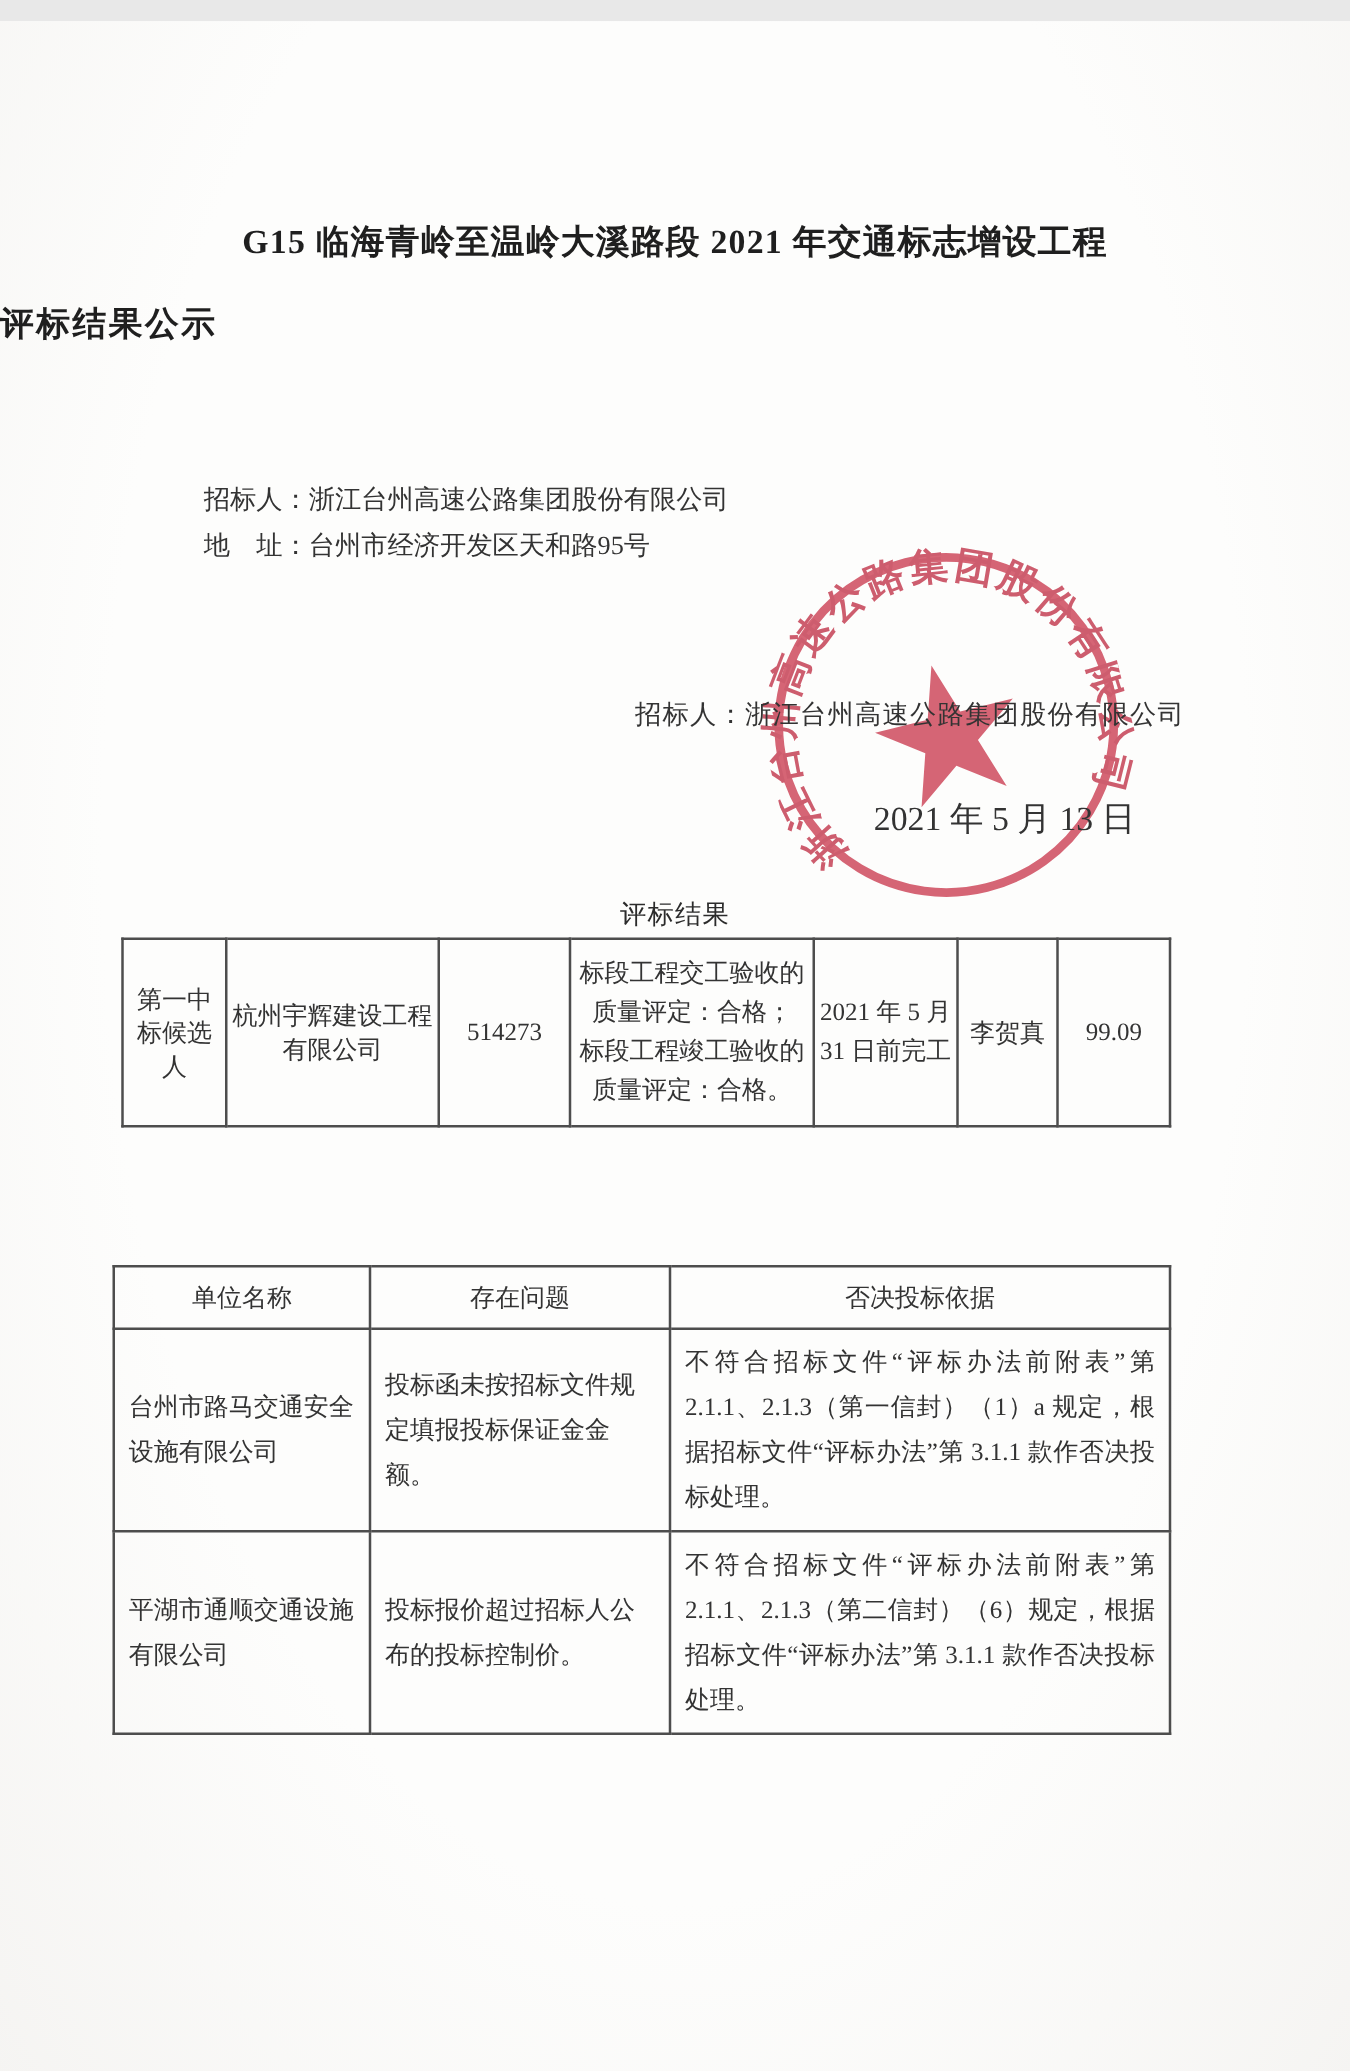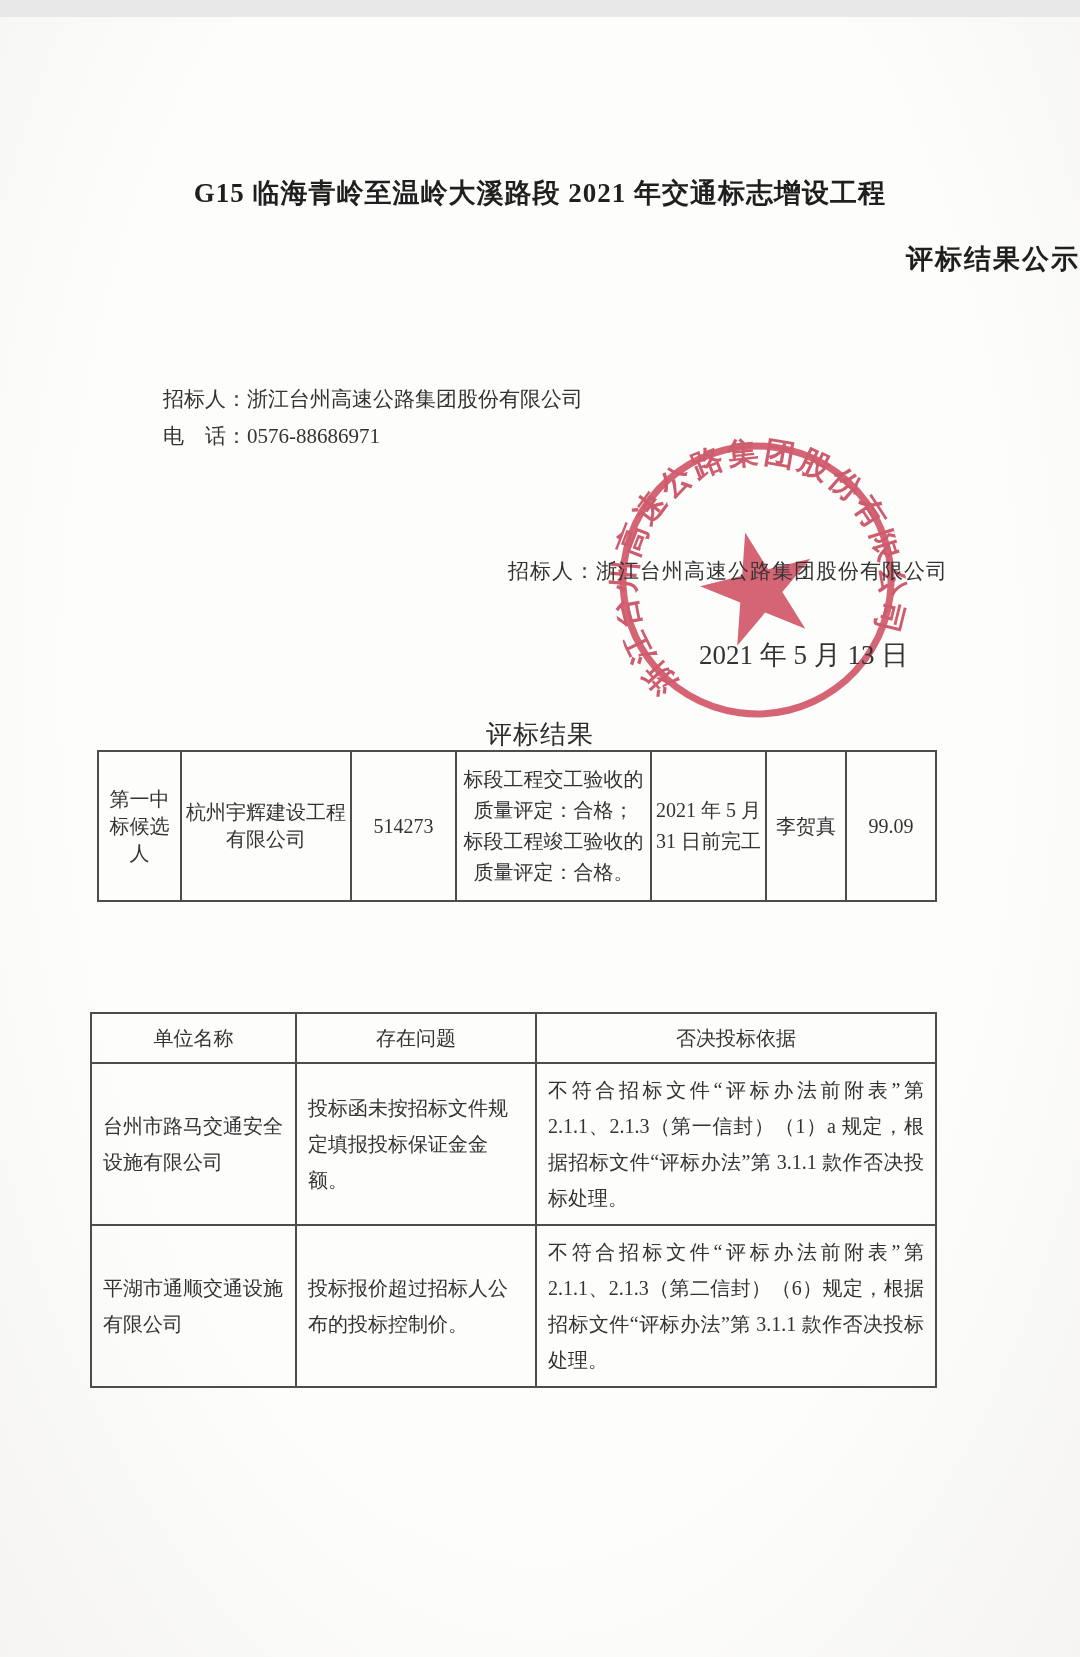--- a/index.html
+++ b/index.html
@@ -22,21 +22,21 @@
     top: 158px; left: 0; right: 0;
     text-align: center;
     font-size: 27px;
     font-weight: bold;
     letter-spacing: 1px;
     color: #1f1f1f;
   }
   .doc-subtitle {
     position: absolute;
     top: 224px; left: 0; right: 0;
-    text-align: right;
+    text-align: left;
     font-size: 27px;
     font-weight: bold;
     letter-spacing: 2px;
     color: #1f1f1f;
   }
 
   .intro {
     position: absolute;
     top: 283px; left: 122px; width: 832px;
     font-size: 21px;
@@ -76,21 +76,21 @@
     position: absolute;
     top: 620px; left: 699px;
     font-size: 27px;
     color: #333;
   }
 
   .tbl-caption {
     position: absolute;
     left: 0; right: 0;
     text-align: center;
-    font-size: 26px;
+    font-size: 21px;
     color: #2b2b2b;
     letter-spacing: 1px;
   }
   .cap-result { top: 700px; }
   .cap-reject { top: 953px; }
 
   table.doc-table {
     position: absolute;
     border-collapse: collapse;
     table-layout: fixed;
@@ -118,21 +118,21 @@
 <body>
 
 <div class="page">
 
   <div class="doc-title">G15 临海青岭至温岭大溪路段 2021 年交通标志增设工程</div>
   <div class="doc-subtitle">评标结果公示</div>
 
 
   <div class="contact">
     <div class="contact-row">招标人：浙江台州高速公路集团股份有限公司</div>
-    <div class="contact-row">电　话：0576-88686971</div>
+    <div class="contact-row">地　址：台州市经济开发区天和路95号</div>
   </div>
 
   <div class="seal-wrap">
     <svg width="290" height="290" viewBox="0 0 290 290">
       <defs>
         <path id="sealArc" d="M 40 218 A 124 124 0 1 1 250 218" fill="none"></path>
       </defs>
       <circle cx="145" cy="145" r="134" fill="none" stroke="#cf4458" stroke-width="7"></circle>
       <polygon fill="#cf4458" points="145,96 158.4,137.3 201.8,137.3 166.7,162.8 180.1,204.1 145,178.6 109.9,204.1 123.3,162.8 88.2,137.3 131.6,137.3"></polygon>
       <text font-size="31" font-weight="bold" fill="#c53a4f" letter-spacing="3" font-family="'Liberation Serif','DejaVu Serif',serif">

